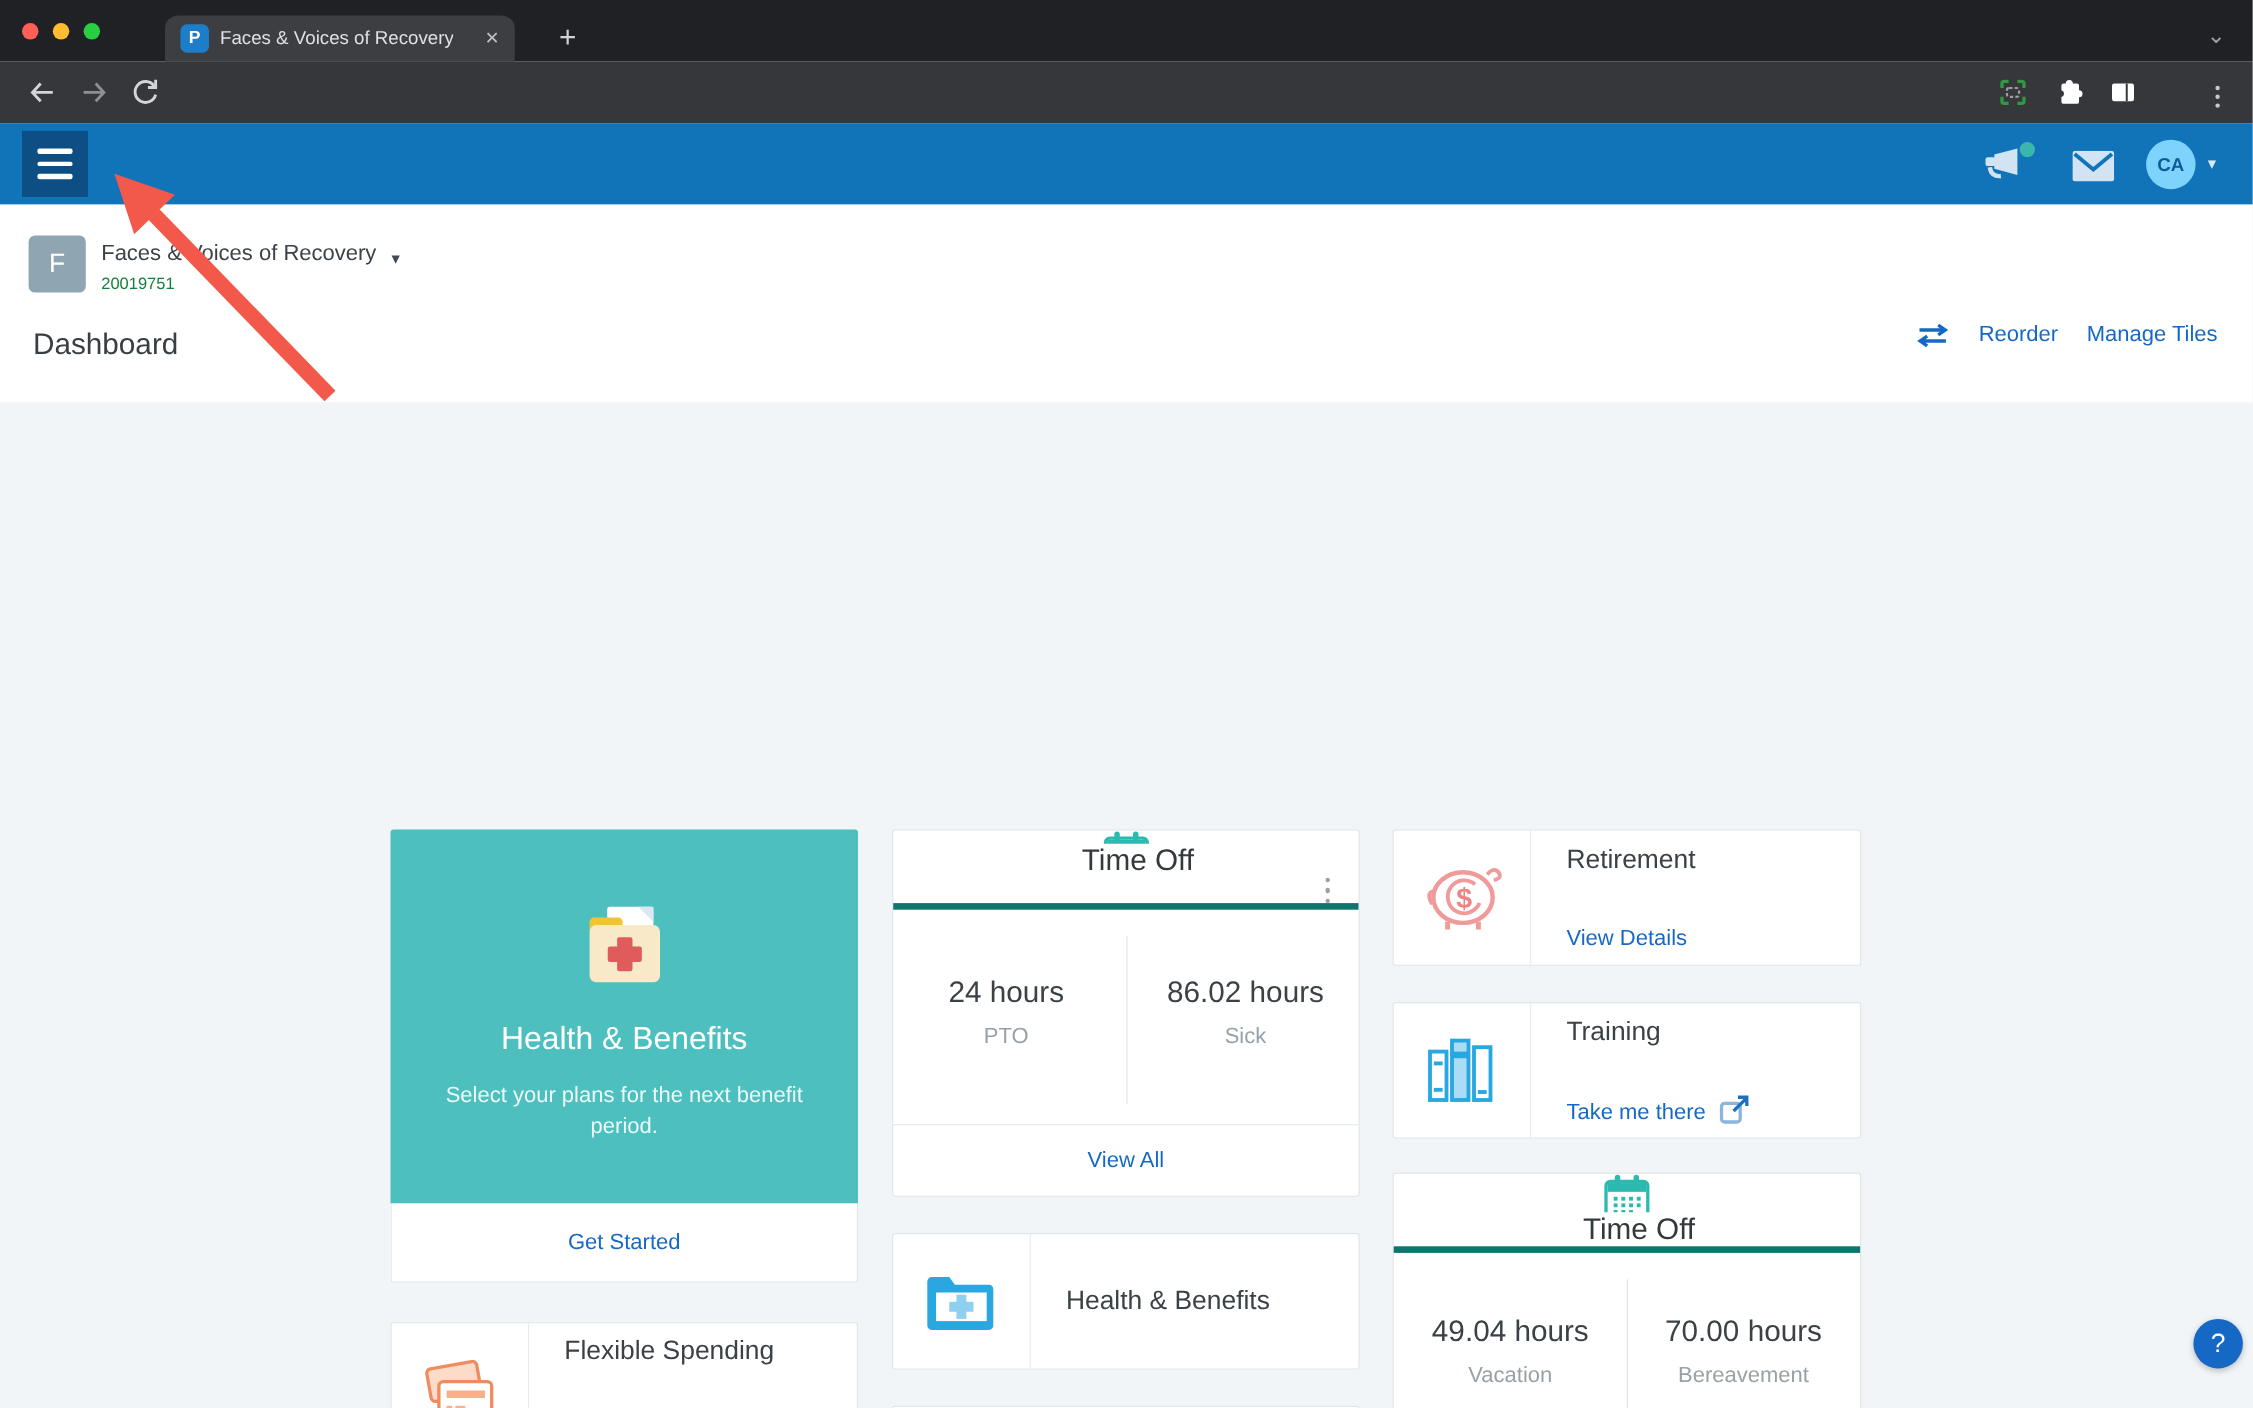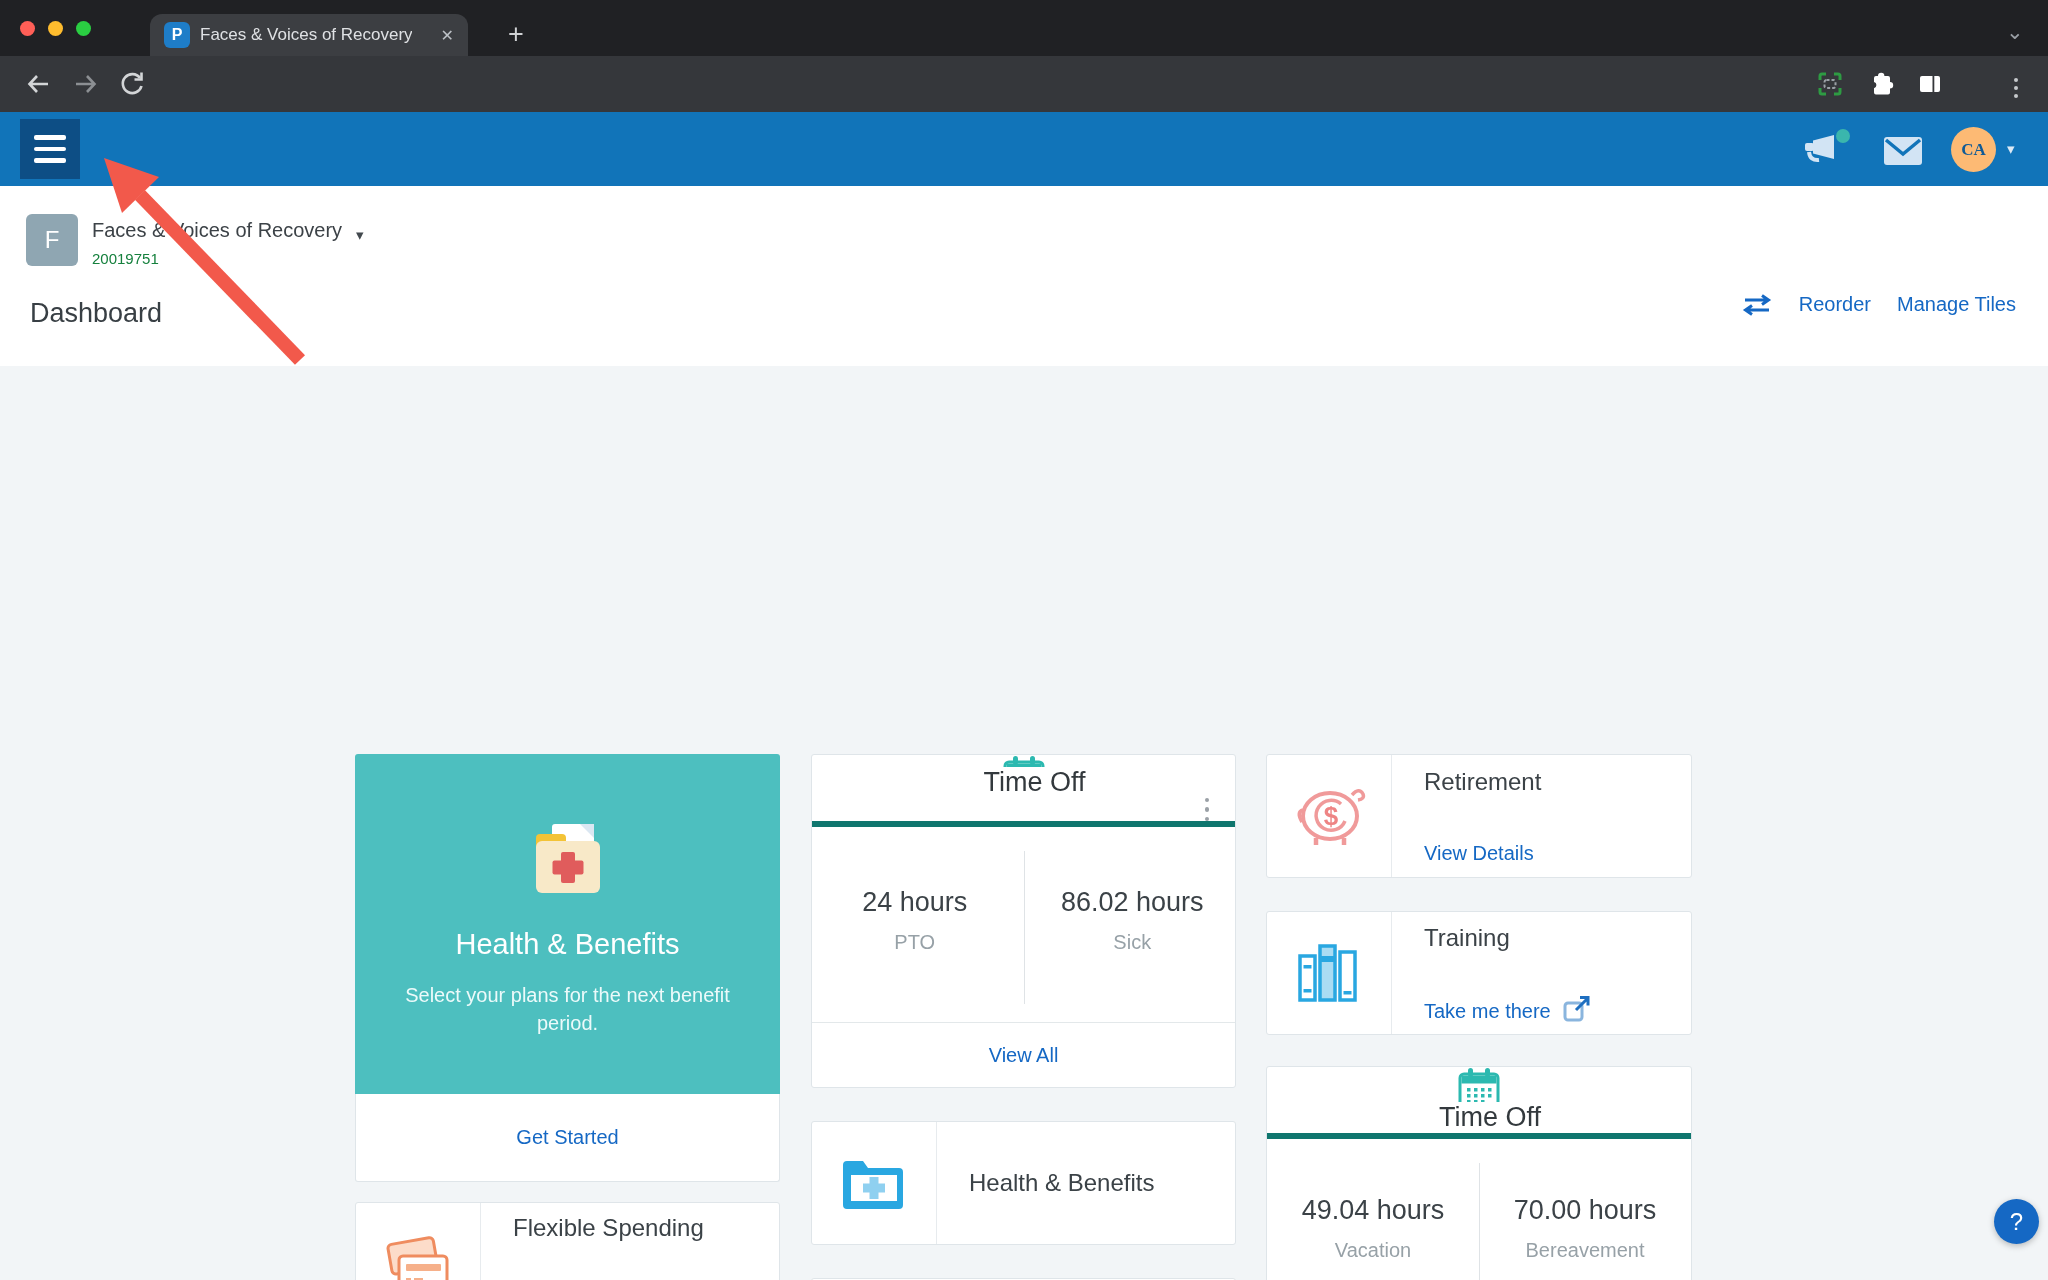--- a/index.html
+++ b/index.html
@@ -30,21 +30,21 @@
   .ext-ic { position:absolute; top:16px; }
   .profile-c { position:absolute; left:1960px; top:69px; width:30px; height:30px; border-radius:50%; background:#1b6fc9; color:#fff; font-size:15px; font-weight:bold; display:flex; align-items:center; justify-content:center; }
   .kebab-v { display:flex; flex-direction:column; gap:4px; }
   .kebab-v i { width:4px; height:4px; border-radius:50%; background:#c6c9cc; }
 
   
   .appheader { position:absolute; top:112px; left:0; width:2048px; height:74px; background:#1174b9; }
   .hamburger { position:absolute; left:20px; top:7px; width:60px; height:60px; background:#0d4e85; display:flex; flex-direction:column; justify-content:center; align-items:center; gap:7px; }
   .hamburger i { width:32px; height:4.5px; background:#fff; border-radius:2px; }
   .badge-dot { position:absolute; left:1836px; top:129px; width:14px; height:14px; border-radius:50%; background:#3ab6ad; }
-  .avatar-ca { position:absolute; left:1951px; top:127px; width:45px; height:45px; border-radius:50%; background:#fdba74; color:#0f5a96; font-weight:bold; font-size:17px; display:flex; align-items:center; justify-content:center;font-family:Liberation Serif, serif; }
+  .avatar-ca { position:absolute; left:1951px; top:127px; width:45px; height:45px; border-radius:50%; background:#7dd3fc; color:#0f5a96; font-weight:bold; font-size:17px; display:flex; align-items:center; justify-content:center; }
   .hdr-caret { position:absolute; left:2007px; top:140px; color:#dce9f5; font-size:15px; }
 
   
   .subheader { position:absolute; top:186px; left:0; width:2048px; height:180px; background:#fff; }
   .avatar-f { position:absolute; left:26px; top:28px; width:52px; height:52px; border-radius:6px; background:#8fa6b2; color:#fff; font-size:24px; display:flex; align-items:center; justify-content:center; }
   .company-name { position:absolute; left:92px; top:33px; font-size:20px; color:#3c4247; }
   .company-caret { position:absolute; left:356px; top:40px; font-size:15px; color:#43494e; }
   .company-id { position:absolute; left:92px; top:64px; font-size:15px; color:#15803d; }
   .page-title { position:absolute; left:30px; top:112px; font-size:27px; color:#383f44; }
   .hdr-actions { position:absolute; right:32px; top:107px; display:flex; align-items:center; gap:26px; font-size:20px; color:#1568c4; }
@@ -55,21 +55,21 @@
   .tile { position:absolute; background:#fff; border:1px solid #dfe5e9; border-radius:3px; }
   .link { color:#1568c4; cursor:pointer; }
   .t-title { font-size:24px; color:#3b4247; }
 
   
   .promo { left:355px; top:388px; width:425px; height:424px; border:none; background:transparent; }
   .promo-top { height:340px; background:#4dbfbf; border-radius:3px 3px 0 0; text-align:center; color:#fff; }
   .promo-top svg { margin-top:70px; }
   .promo-title { font-size:29px; margin-top:14px; }
   .promo-sub { font-size:20px; line-height:28px; margin:20px auto 0; width:352px; color:#ecfafa; }
-  .promo-footer { height:88px; background:#fff; border:1px solid #dfe5e9; border-top:none; border-radius:0 0 3px 3px; display:flex; align-items:center; justify-content:center; font-size:20px; }
+  .promo-footer { height:72px; background:#fff; border:1px solid #dfe5e9; border-top:none; border-radius:0 0 3px 3px; display:flex; align-items:center; justify-content:center; font-size:20px; }
 
   
   .tile-h { display:flex; }
   .icon-zone { width:125px; border-right:1px solid #e7ebee; display:flex; align-items:center; justify-content:center; flex:0 0 auto; }
   .text-zone { flex:1; padding-left:32px; display:flex; flex-direction:column; justify-content:center; gap:11px; }
   .action-row { display:flex; align-items:flex-end; gap:12px; font-size:21px;margin-top:35px; }
   .fs { left:355px; top:836px; width:425px; height:126px; }
   .hb { left:811px; top:755px; width:425px; height:124px; }
   .rt { left:1266px; top:388px; width:426px; height:124px; }
   .tr { left:1266px; top:545px; width:426px; height:124px; }

